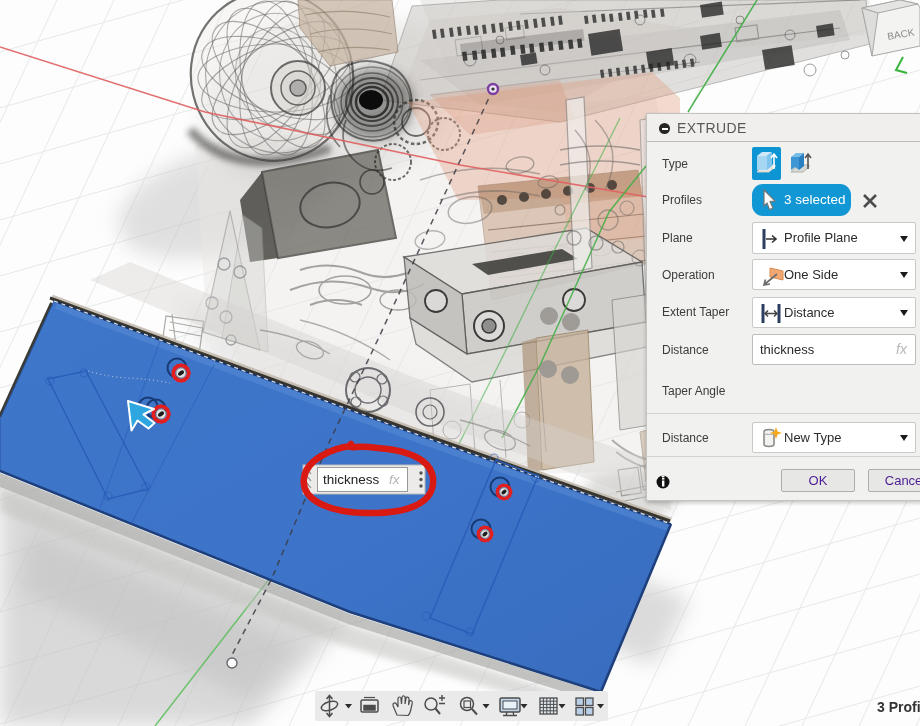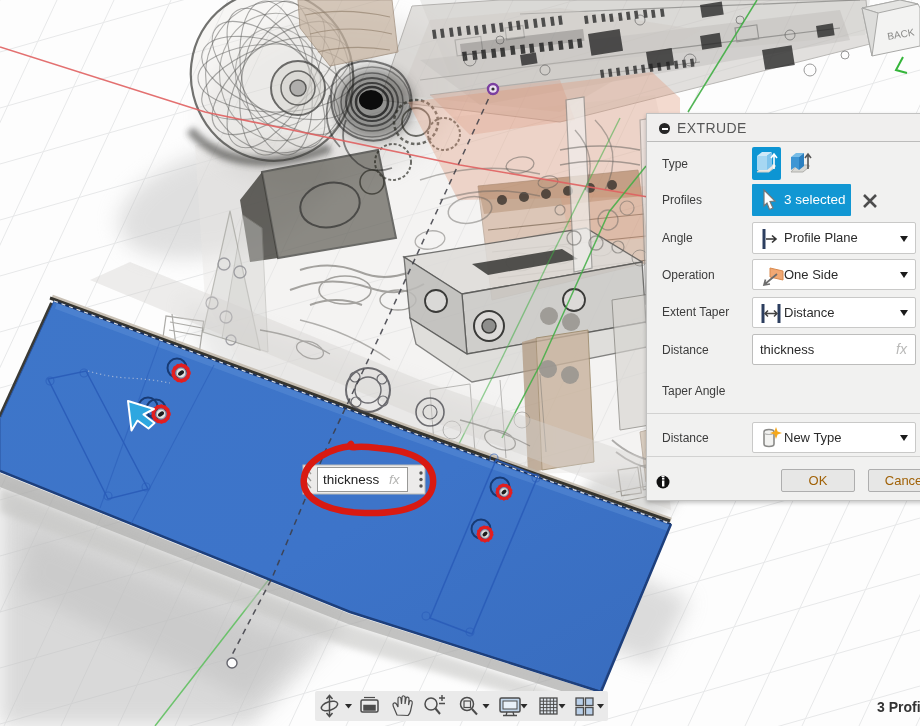--- a/index.html
+++ b/index.html
@@ -7,21 +7,21 @@
 #dlg{position:absolute;left:646px;top:113px;width:280px;height:388px;background:#f1f1f0;border:1px solid #c2c2c1;box-shadow:0 2px 4px rgba(0,0,0,.22)}
 #hd{position:absolute;left:0;top:0;width:100%;height:28px;background:#f0efee;border-bottom:1px solid #bcbcbb;font-size:14px;color:#575757;line-height:28px;padding-left:30px;letter-spacing:.4px}
 #hdot{position:absolute;left:12px;top:9px;width:11px;height:11px;border-radius:6px;background:#262626}
 #hdot:after{content:"";position:absolute;left:2.5px;top:4.5px;width:6px;height:2px;background:#fff}
 .lb{position:absolute;left:15px;font-size:12px;color:#3c3c3c}
 .fld{position:absolute;left:105px;width:164px;height:31px;background:#fff;border:1px solid #c9c9c8;border-radius:2px}
 .ftx{position:absolute;left:31px;top:0;font-size:13px;color:#2b2b2b;line-height:29px}
 .arr{position:absolute;right:7px;top:12px;width:0;height:0;border-left:4.5px solid transparent;border-right:4.5px solid transparent;border-top:6px solid #1b1b1b}
 .fic{position:absolute;left:5px;top:3px}
 .sep{position:absolute;left:0;width:100%;height:1px;background:#d2d2d1}
-.btn{position:absolute;top:355px;height:23px;background:#e7e7e6;border:1px solid #aeaeae;border-radius:2px;font-size:13px;color:#a16207;text-align:center;line-height:21px}
+.btn{position:absolute;top:355px;height:23px;background:#e7e7e6;border:1px solid #aeaeae;border-radius:2px;font-size:13px;color:#4c1d95;text-align:center;line-height:21px}
 
 #tbar{position:absolute;left:315px;top:691px;width:293px;height:30px;background:#eaeaea;border-radius:2px;display:flex;align-items:center}
 #tbar svg{display:block}
 
 #pcount{position:absolute;left:877px;top:699px;font-size:14px;font-weight:bold;color:#333;white-space:nowrap}
 </style></head>
 <body>
 <svg id="scene" width="920" height="726" viewBox="0 0 920 726">
 <defs>
 <filter id="b6" x="-40%" y="-40%" width="180%" height="180%">
@@ -415,21 +415,21 @@
       <circle cx="421" cy="479.5" r="1.7" fill="#555"></circle>
       <circle cx="421" cy="486" r="1.7" fill="#555"></circle>
 </g>
 <path d="M352 446 C 330 448 306 461 304 478 C 301 498 325 512 365 513 C 409 514 431 503 433 484 C 435 463 415 451 378 448 C 370 447 362 446 356 447 C 351 448 348 446 351 444" stroke="#d81a12" stroke-width="6.5" fill="none" stroke-linecap="round" stroke-linejoin="round"></path>
 </svg>
 
 <div id="dlg">
   <div id="hd"><span id="hdot"></span>EXTRUDE</div>
   <div class="lb" style="top:43px">Type</div>
   <div class="lb" style="top:79px">Profiles</div>
-  <div class="lb" style="top:117px">Angle</div>
+  <div class="lb" style="top:117px">Plane</div>
   <div class="lb" style="top:154px">Operation</div>
   <div class="lb" style="top:191px">Extent Taper</div>
   <div class="lb" style="top:229px">Distance</div>
   <div class="lb" style="top:270px">Taper Angle</div>
   <div class="lb" style="top:317px">Distance</div>
 
   <div style="position:absolute;left:105px;top:33px;width:29px;height:33px;background:#0d95d3;border-radius:2px">
     <svg width="29" height="33" viewBox="0 0 29 33">
       <path d="M5 25 L17 25 L23 20 L23 18 L11 18 Z" fill="#e8e8e4" stroke="#cfcfca" stroke-width="1"></path>
       <path d="M5 9 L5 23 L15 23 L15 9 Z" fill="#a6d7f2"></path>
@@ -441,21 +441,21 @@
   <div style="position:absolute;left:140px;top:33px;width:29px;height:33px">
     <svg width="29" height="33" viewBox="0 0 29 33">
       <path d="M4 25 L16 25 L22 20 L22 18 L10 18 Z" fill="#d8d8d4" stroke="#b0b0ac" stroke-width="1"></path>
       <path d="M4 10 L4 23 L8 20 L12 23 L12 10 Z" fill="#3e96d4"></path>
       <path d="M4 10 L9 6 L17 6 L12 10 Z" fill="#77bce6"></path>
       <path d="M12 10 L17 6 L17 19 L12 23 Z" fill="#2a7fc0"></path>
       <path d="M21 22 L21 8 M18 11 L21 7 L24 11" stroke="#555" stroke-width="1.6" fill="none"></path>
     </svg>
   </div>
 
-  <div style="position:absolute;left:105px;top:70px;width:99px;height:32px;background:#1197d3;border-radius:1px">
+  <div style="position:absolute;left:105px;top:70px;width:99px;height:32px;background:#1197d3;border-radius:11px">
     <svg width="18" height="22" viewBox="0 0 18 22" style="position:absolute;left:9px;top:5px">
       <path d="M3 1 L14 12 L9 12.5 L12 19 L8.5 20.5 L6 14 L3 17 Z" fill="#fff" stroke="#777" stroke-width="1.2"></path>
     </svg>
     <span style="position:absolute;left:32px;top:0;line-height:31px;font-size:13.5px;color:#fff">3 selected</span>
   </div>
   <svg width="18" height="18" viewBox="0 0 18 18" style="position:absolute;left:214px;top:78px">
     <path d="M3 3 L15 15 M15 3 L3 15" stroke="#4d4d4d" stroke-width="2.6"></path>
   </svg>
 
   <div class="fld" style="top:145px">

